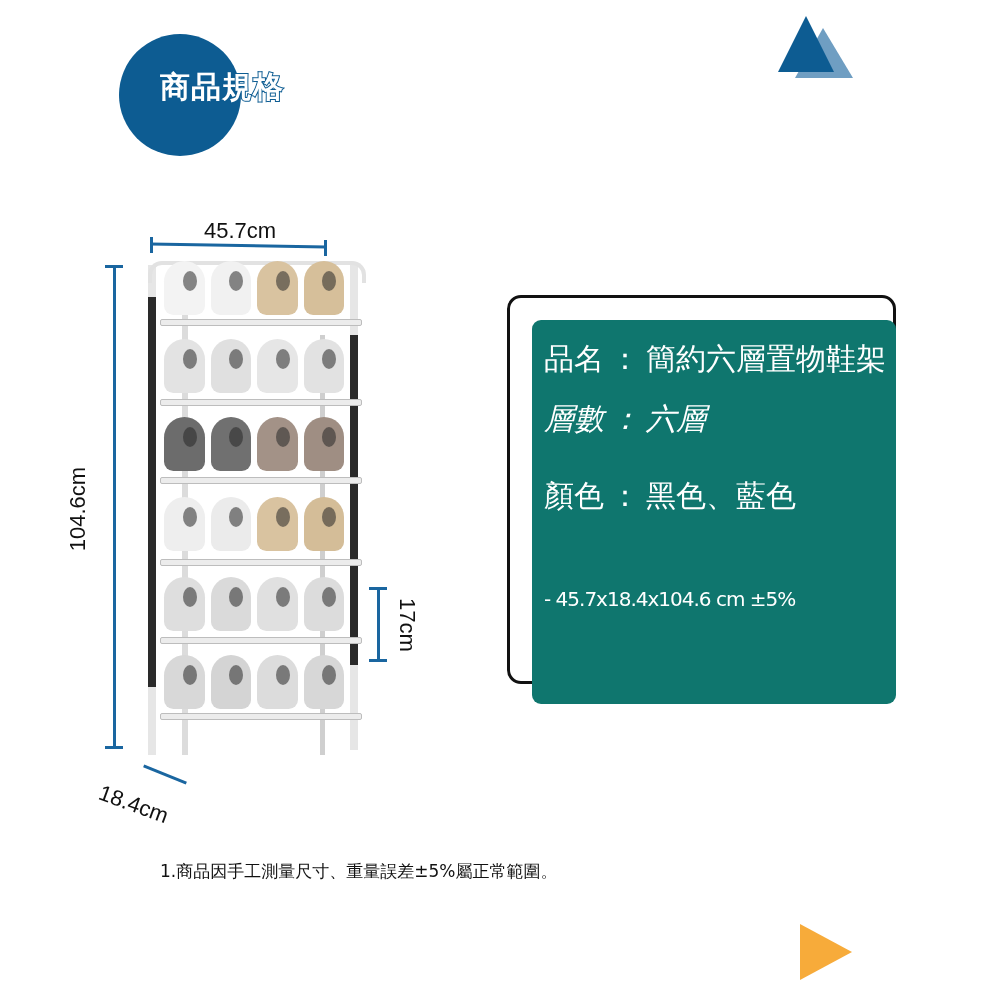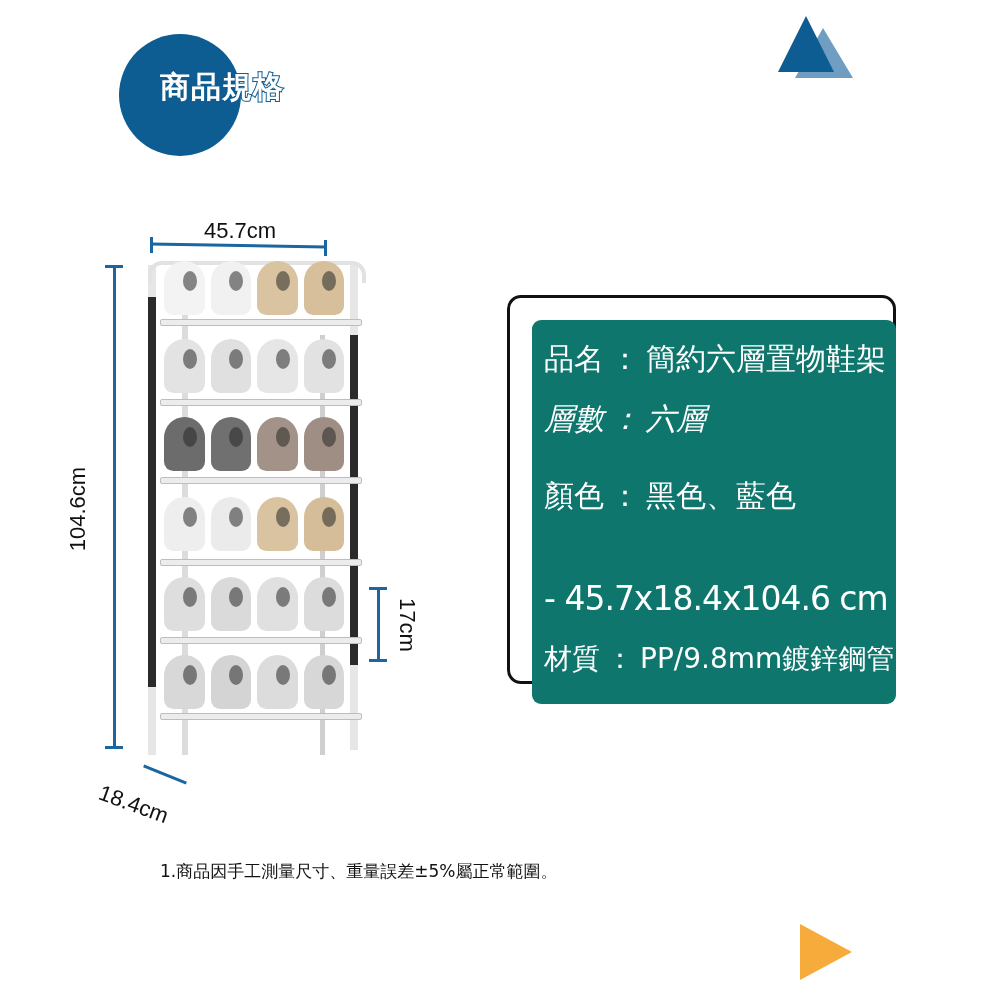--- a/index.html
+++ b/index.html
@@ -146,25 +146,22 @@
 <div class="card">
   <div class="row" style="top:19px;">
     <span>品名</span><span class="sep">：</span><span>簡約六層置物鞋架</span>
   </div>
   <div class="row" style="top:79px;font-style:italic;">
     <span>層數</span><span class="sep">：</span><span>六層</span>
   </div>
   <div class="row" style="top:156px;">
     <span>顏色</span><span class="sep">：</span><span>黑色、藍色</span>
   </div>
-  <div class="row" style="top:259px; font-size:33px; letter-spacing:-1px;">
+  <div class="row" style="top:259px; font-size:20px; letter-spacing:-1px;">
     <span> - 45.7x18.4x104.6 cm ±5%</span>
-  </div>
-  <div class="row" style="top:319px; font-size:28px;">
-    <span>材質</span><span class="sep">：</span><span>PP/9.8mm鍍鋅鋼管</span>
   </div>
 </div>
 
 <div class="notes">
   <div>1.商品因手工測量尺寸、重量誤差±5%屬正常範圍。</div>
 </div>
 
 <div class="tri-play"></div>
 
 </body></html>

